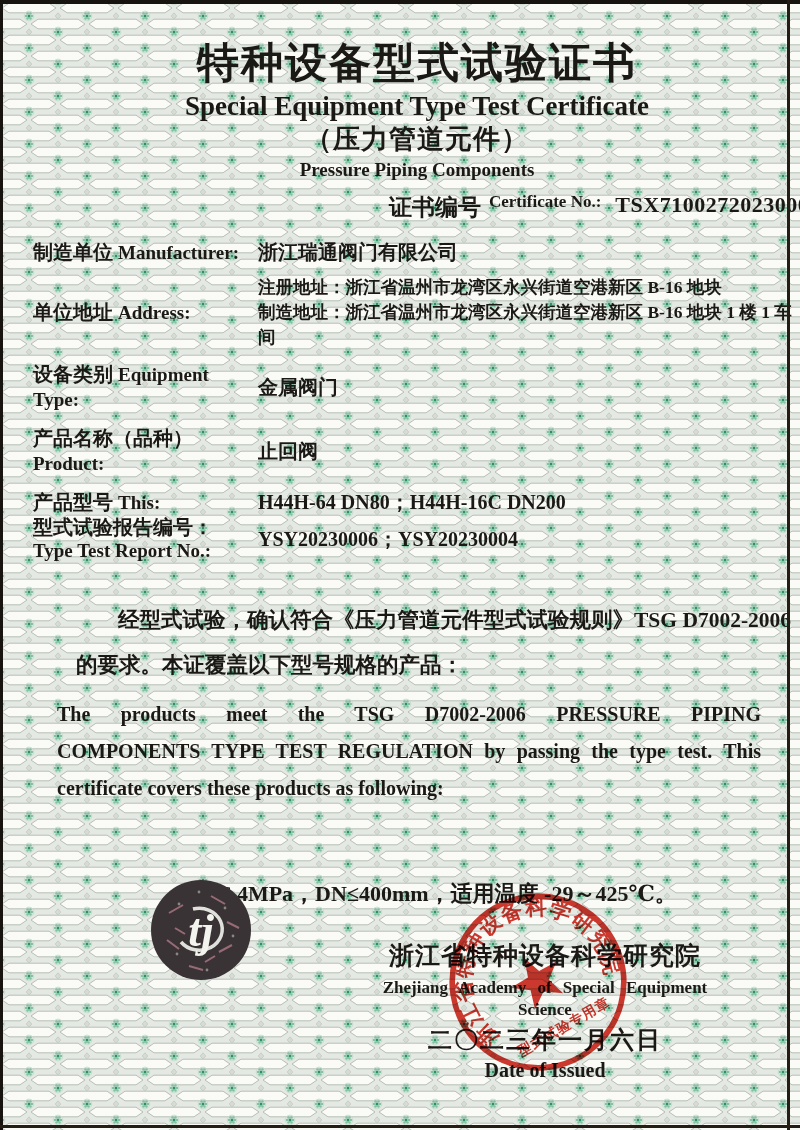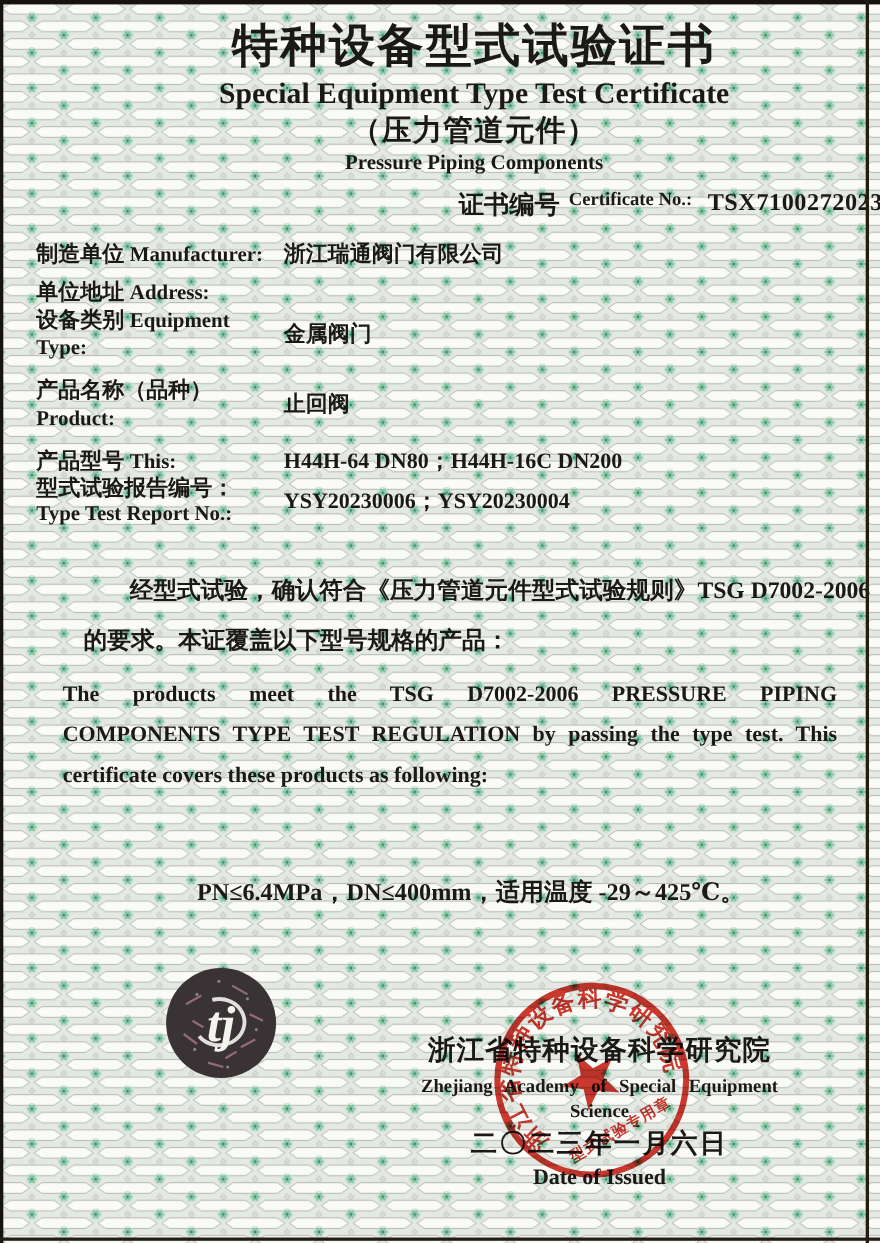--- a/index.html
+++ b/index.html
@@ -11,41 +11,41 @@
   }
   .bgpattern{position:absolute;left:0;top:0;width:800px;height:1130px;z-index:0;}
   .b{position:absolute;background:#17130e;z-index:3;}
   .btop{left:0;top:0;width:800px;height:4px;}
   .bleft{left:0;top:0;width:3px;height:1130px;}
   .bright{left:787px;top:0;width:3px;height:1130px;background:#241d14;}
   .bbottom{left:0;top:1125px;width:800px;height:3px;background:#241d14;}
   .content{position:relative;z-index:2;}
 
   
-  .header{padding-top:17px;text-align:center;padding-left:34px;margin-left:28px;}
+  .header{padding-top:38px;text-align:center;padding-left:34px;}
   .title-zh{font-size:42px;font-weight:bold;letter-spacing:2px;line-height:50px;}
   .title-en{font-size:27px;font-weight:bold;line-height:31px;margin-top:3px;}
   .sub-zh{font-size:27px;font-weight:bold;line-height:33px;margin-top:1px;letter-spacing:1px;}
   .sub-en{font-size:19px;font-weight:bold;line-height:24px;margin-top:2px;}
   .certno-row{display:flex;align-items:flex-start;margin:10px 0 0 355px;white-space:nowrap;text-align:left;font-family:Liberation Serif, serif;}
   .cn-zh{font-size:23px;font-weight:bold;}
   .cn-en{font-size:17px;font-weight:bold;margin-left:8px;}
   .cn-val{font-size:22px;font-weight:bold;letter-spacing:.5px;margin-left:14px;}
 
   
   .fields{margin:16px 0 0 33px;}
   .frow{display:flex;align-items:center;}
   .flabel{width:225px;flex:none;font-weight:bold;font-size:20px;line-height:25px;}
   .flabel .len{font-size:19px;}
   .flabel.two div{line-height:23px;}
   .fvalue{font-weight:bold;font-size:20px;line-height:26px;}
   .fvalue.small{font-size:17.5px;line-height:25px;}
   .r1{margin-top:16px;}
   .r2{margin-top:10px;}
-  .r3{}
+  .r3{margin-top:12px;}
   .r4{margin-top:14px;}
   .r5{margin-top:13px;}
   .r6{margin-top:1px;}
 
   
   .stmt-zh{margin:36px 0 0 76px;width:690px;font-size:21.5px;font-weight:600;line-height:45px;}
   .stmt-zh .l1{text-indent:42px;white-space:nowrap;}
   .stmt-zh .l2{white-space:nowrap;}
   .stmt-en{margin:8px 0 0 57px;width:704px;font-size:20px;font-weight:bold;line-height:37px;}
   .stmt-en .just{text-align:justify;text-align-last:justify;}
@@ -135,20 +135,24 @@
           <span class="lzh">制造单位</span>
           <span class="len">Manufacturer:</span>
         </div>
         <div class="fvalue">浙江瑞通阀门有限公司</div>
       </div>
 
       <div class="frow r2">
         <div class="flabel">
           <span class="lzh">单位地址</span>
           <span class="len">Address:</span>
+        </div>
+        <div class="fvalue small">
+          <div>注册地址：浙江省温州市龙湾区永兴街道空港新区 B-16 地块</div>
+          <div>制造地址：浙江省温州市龙湾区永兴街道空港新区 B-16 地块 1 楼 1 车间</div>
         </div>
       </div>
 
       <div class="frow r3">
         <div class="flabel">
           <span class="lzh">设备类别</span>
           <span class="len">Equipment Type:</span>
         </div>
         <div class="fvalue">金属阀门</div>
       </div>

